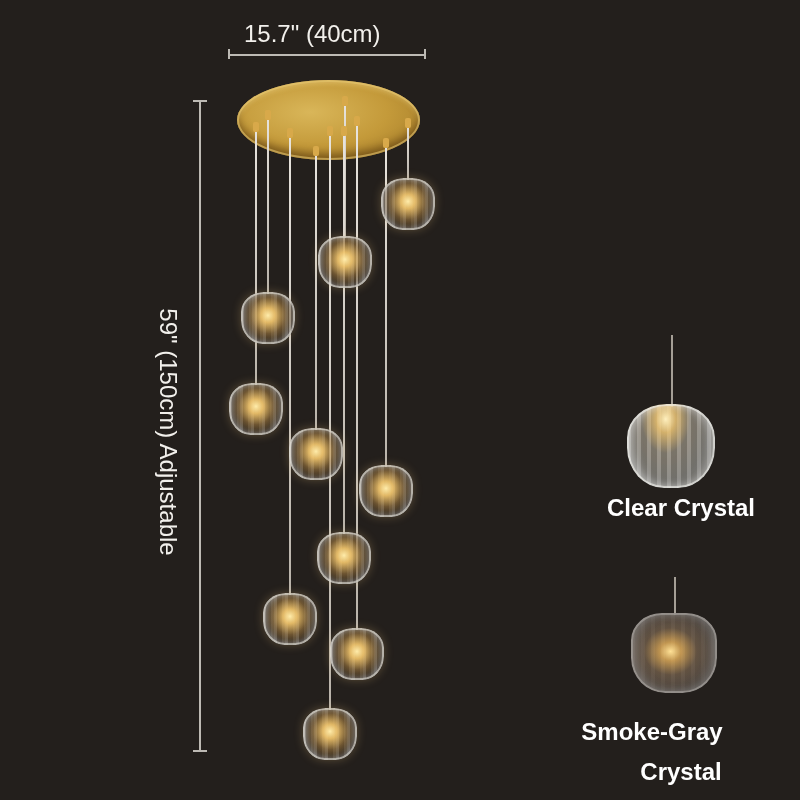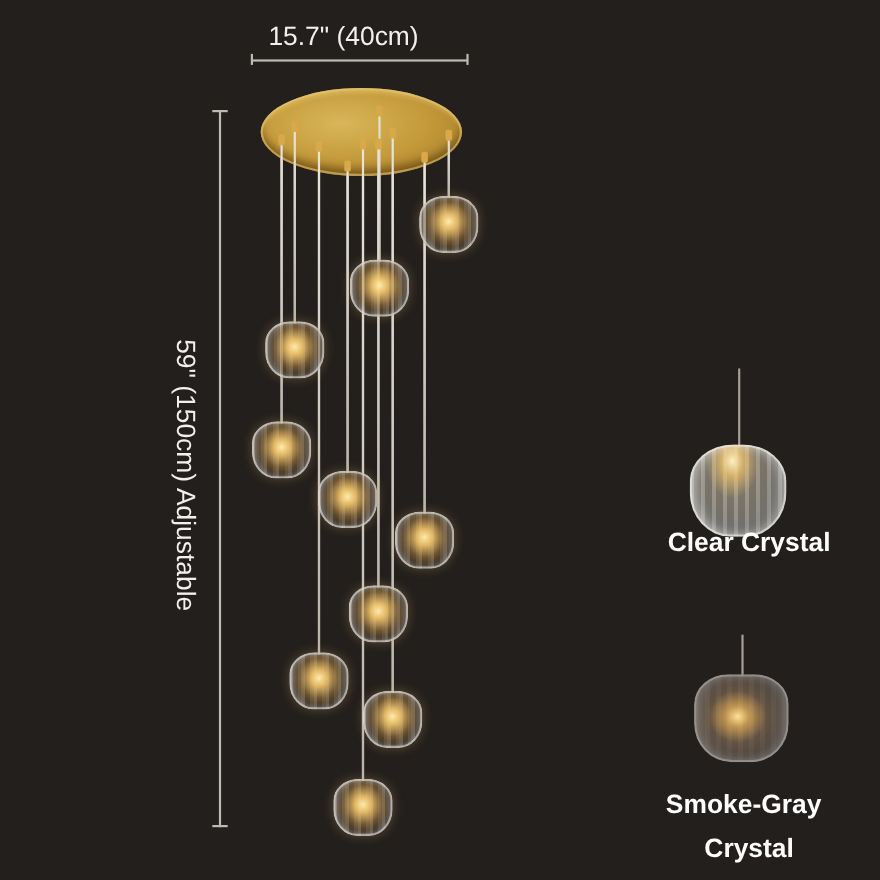--- a/index.html
+++ b/index.html
@@ -126,21 +126,21 @@
   <div class="abs pendant" style="left:359px; top:465px"></div>
   <div class="abs pendant" style="left:317px; top:532px"></div>
   <div class="abs pendant" style="left:263px; top:593px"></div>
   <div class="abs pendant" style="left:330px; top:628px"></div>
   <div class="abs pendant" style="left:303px; top:708px"></div>
 </div>
 
 <div>
   <div class="abs variant-wire" style="left:671px; top:335px; height:72px"></div>
   <div class="abs variant-clear"></div>
-  <div class="abs variant-label" style="left:571px; top:476px">Clear Crystal</div>
+  <div class="abs variant-label" style="left:571px; top:490px">Clear Crystal</div>
 </div>
 
 <div>
   <div class="abs variant-wire" style="left:674px; top:577px; height:38px"></div>
   <div class="abs variant-smoke"></div>
-  <div class="abs variant-label" style="left:566px; top:714px">Smoke-Gray</div>
+  <div class="abs variant-label" style="left:542px; top:714px">Smoke-Gray</div>
   <div class="abs variant-label" style="left:571px; top:754px">Crystal</div>
 </div>
 
 </body></html>

